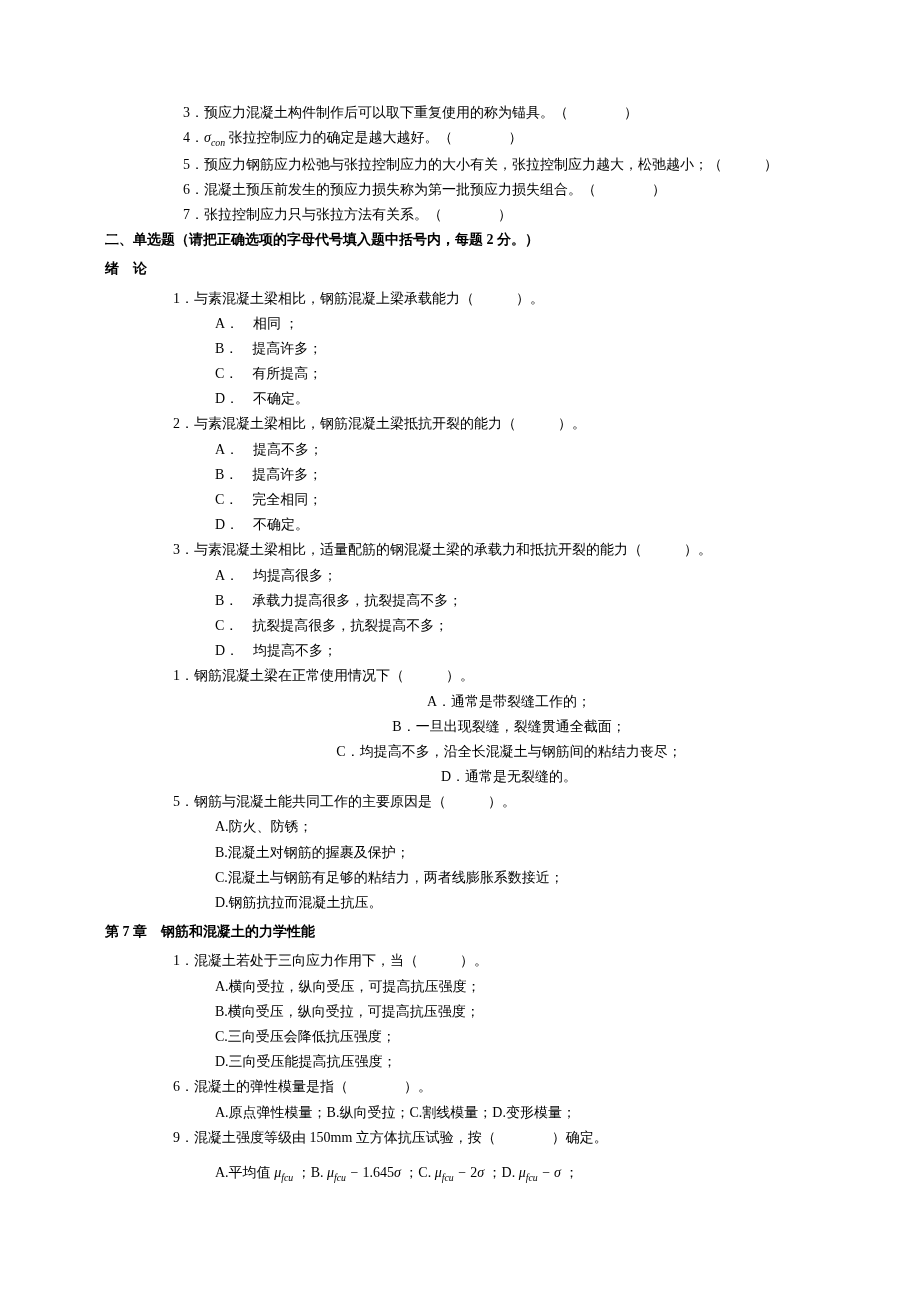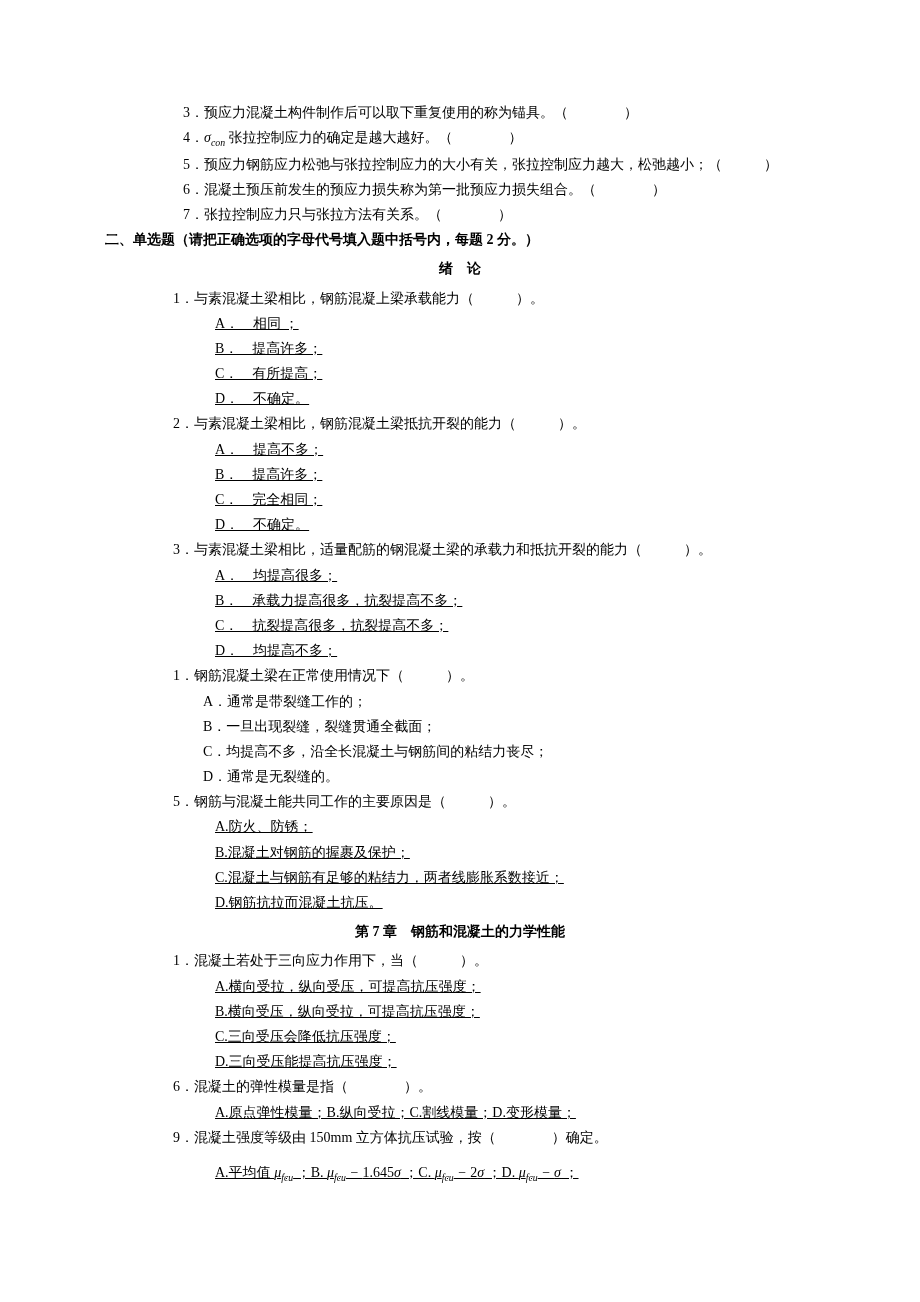--- a/index.html
+++ b/index.html
@@ -7,24 +7,24 @@
       background: #fff;
       width: 920px;
       padding: 100px 105px 60px 105px;
       font-family: "SimSun", "宋体", serif;
       font-size: 14px;
       color: #000;
       line-height: 1.8;
     }
     .indent-1 { padding-left: 78px; }
     .indent-2 { padding-left: 68px; }
-    .indent-3 { padding-left: 110px; text-decoration: underline; }
-    .indent-4 { padding-left: 98px; }
+    .indent-3 { padding-left: 110px; }
+    .indent-4 { padding-left: 98px; text-align: center; }
     .section-header { font-weight: bold; }
-    .centered-title { text-align: center; font-weight: bold; margin: 4px 0; }
+    .centered-title { font-weight: bold; margin: 4px 0; }
     .formula { font-family: "Times New Roman", serif; font-style: italic; }
     .sub { font-size: 0.7em; vertical-align: sub; font-style: italic; }
     p { margin: 0; }
   </style>
 </head>
 <body>
 
 <p class="indent-1">3．预应力混凝土构件制作后可以取下重复使用的称为锚具。（　　　　）</p>
 <p class="indent-1">4．<span class="formula">σ<span class="sub">con</span></span> 张拉控制应力的确定是越大越好。（　　　　）</p>
 <p class="indent-1">5．预应力钢筋应力松弛与张拉控制应力的大小有关，张拉控制应力越大，松弛越小；（　　　）</p>

